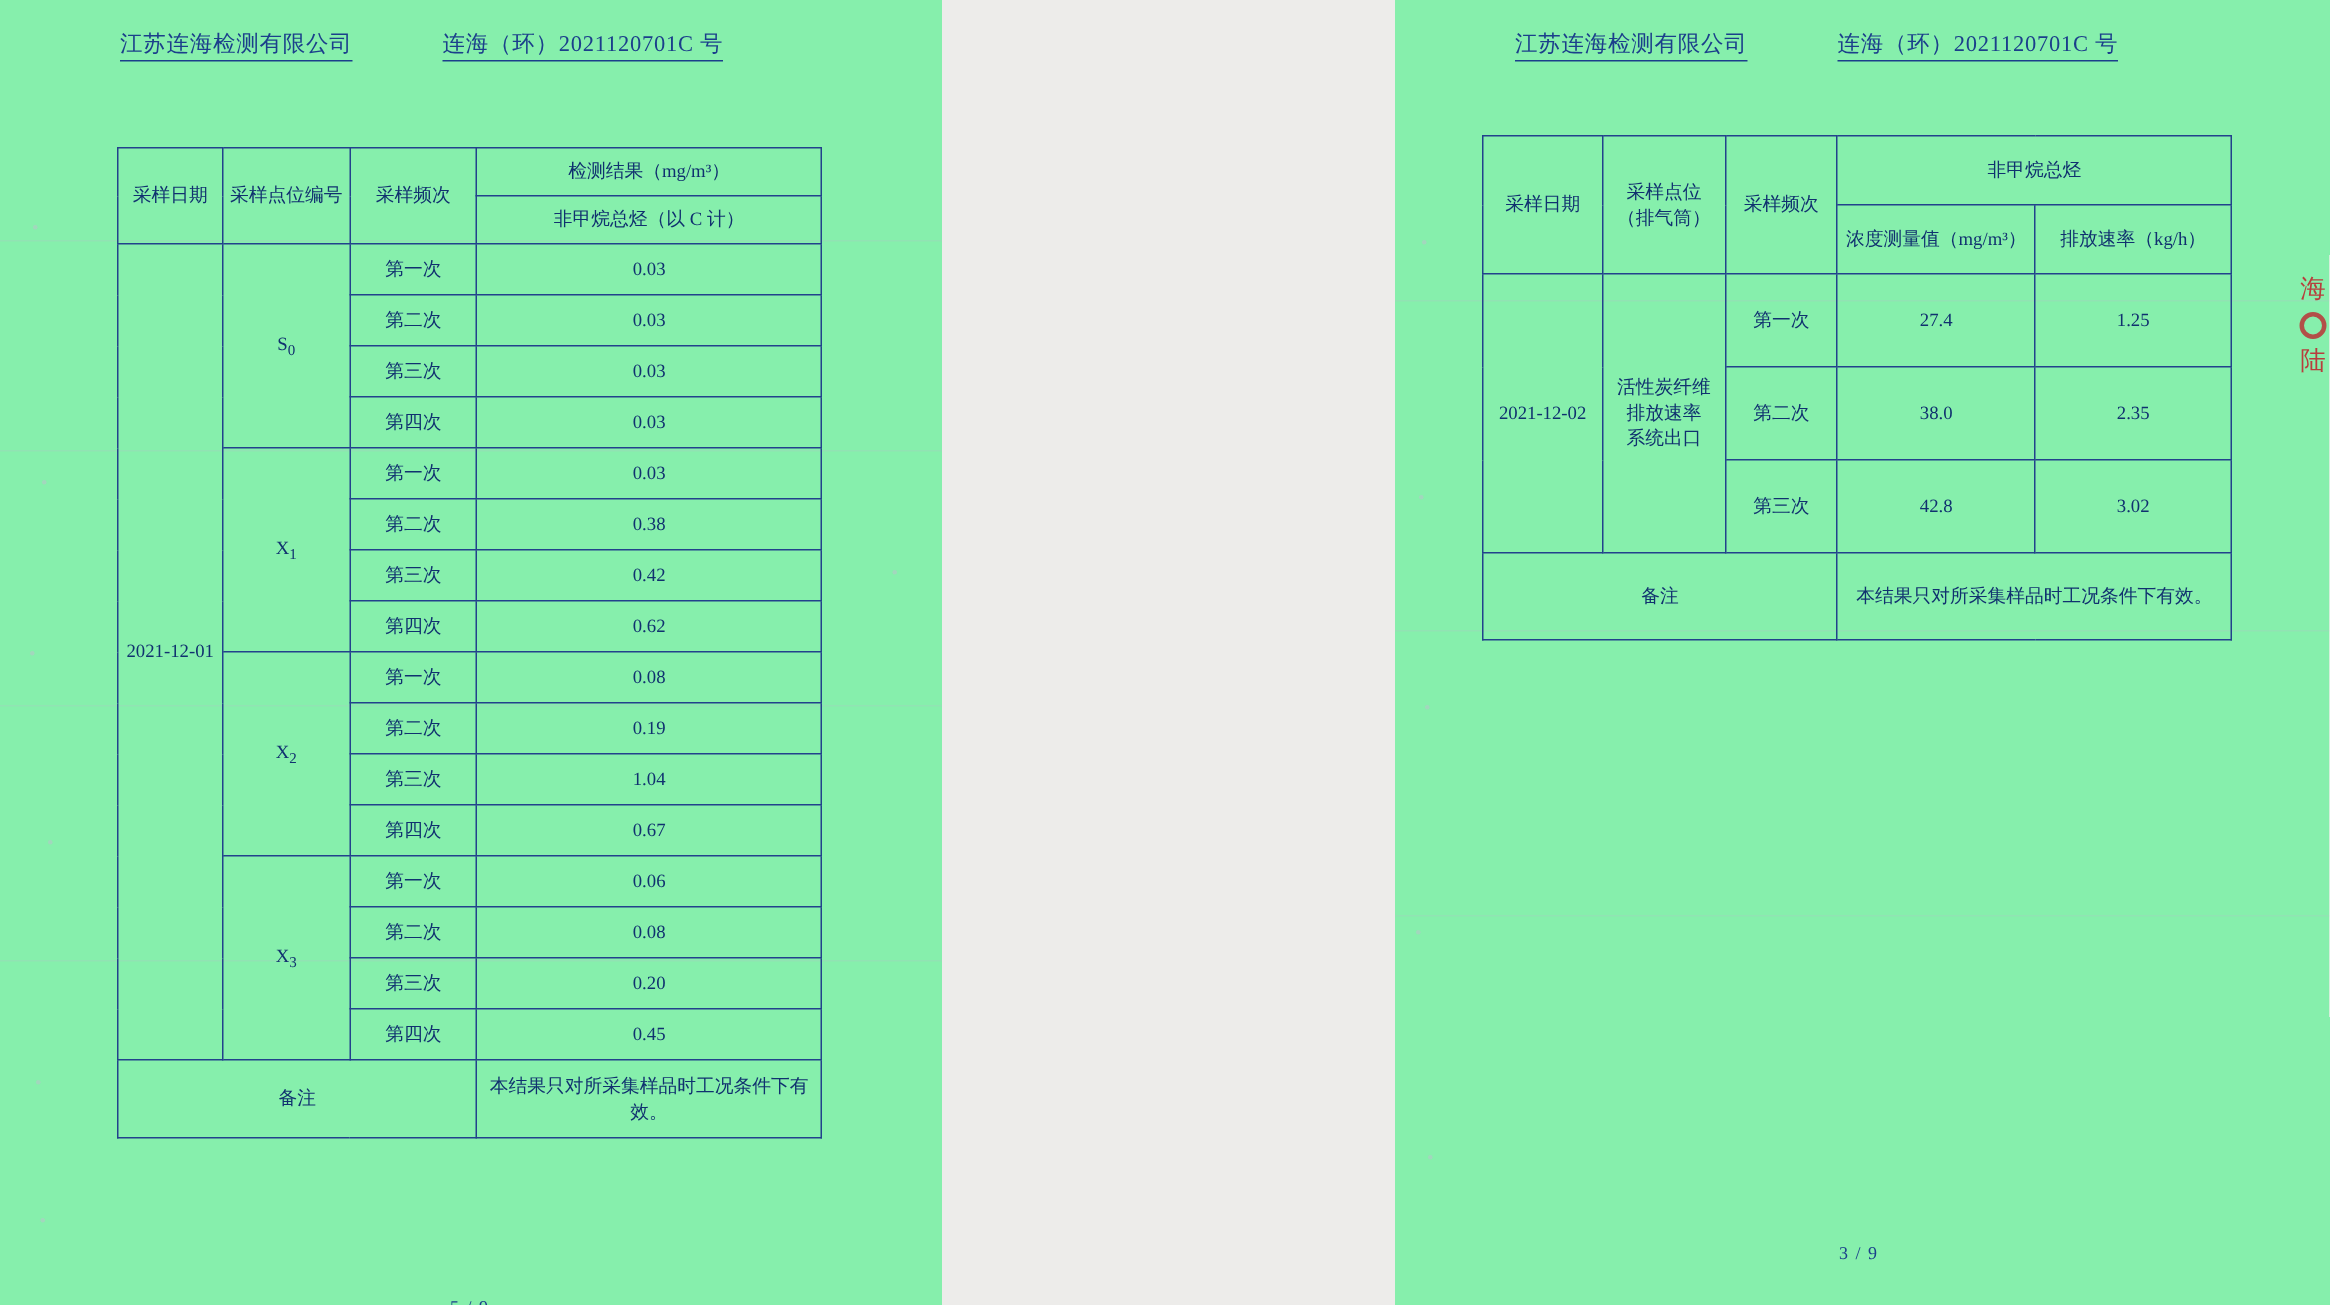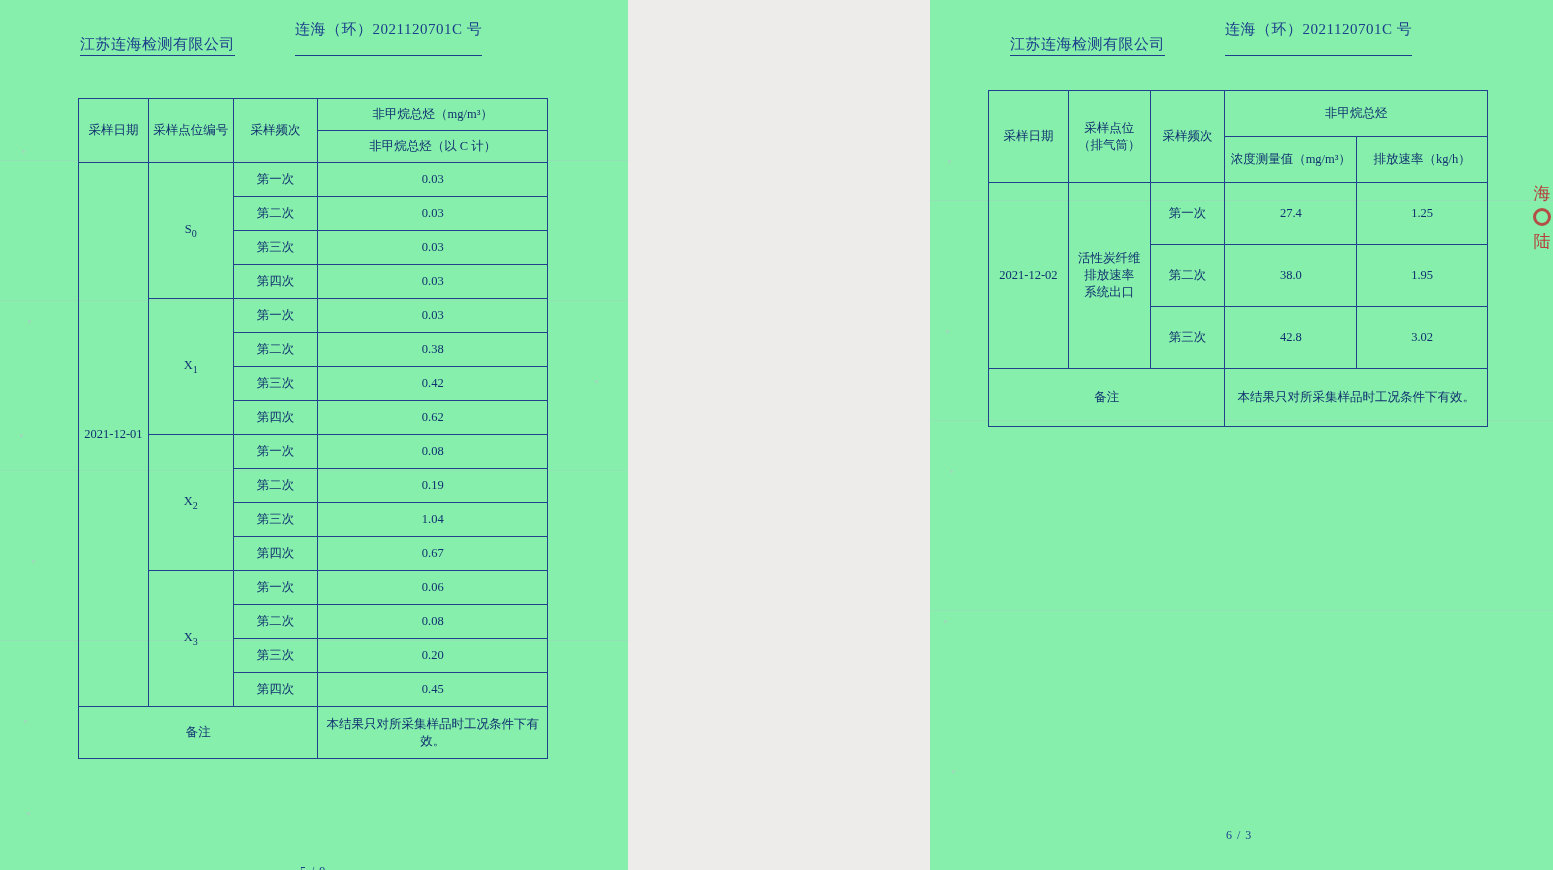--- a/index.html
+++ b/index.html
@@ -46,21 +46,21 @@
     font-size: 15px;
     letter-spacing: .5px;
     white-space: nowrap;
   }
   .hdr .co {
     border-bottom: 1px solid #1b3f8b;
     padding-bottom: 1px;
   }
   .hdr .rep {
     border-bottom: 1px solid #1b3f8b;
-    padding-bottom: 16px;
+    padding-bottom: 1px;
     margin-left: 60px;
   }
 
   .title {
     position: absolute;
     color: #12317a;
     font-weight: bold;
     font-size: 27px;
     letter-spacing: 10px;
     white-space: nowrap;
@@ -153,21 +153,21 @@
         <col style="width:70px">
         <col style="width:85px">
         <col style="width:85px">
         <col style="width:230px">
       </colgroup>
       <thead>
         <tr>
           <th rowspan="2">采样日期</th>
           <th rowspan="2">采样点位编号</th>
           <th rowspan="2">采样频次</th>
-          <th style="height:32px">非甲烷总烃（mg/m³）</th>
+          <th style="height:32px">检测结果（mg/m³）</th>
         </tr>
         <tr>
           <th style="height:32px" class="bold">非甲烷总烃（以 C 计）</th>
         </tr>
       </thead>
       <tbody>
 
         <tr>
           <td rowspan="16">2021-12-01</td>
           <td rowspan="4"><span>S</span><span class="sub">0</span></td>
@@ -301,35 +301,35 @@
             <span>排放速率</span><br>
             <span>系统出口</span>
           </td>
           <td style="height:62px">第一次</td>
           <td>27.4</td>
           <td>1.25</td>
         </tr>
         <tr>
           <td style="height:62px">第二次</td>
           <td>38.0</td>
-          <td>1.95</td>
+          <td>2.35</td>
         </tr>
         <tr>
           <td style="height:62px">第三次</td>
           <td>42.8</td>
           <td>3.02</td>
         </tr>
         <tr>
           <td colspan="3" style="height:58px">备注</td>
           <td colspan="2" class="note-cell">本结果只对所采集样品时工况条件下有效。</td>
         </tr>
       </tbody>
     </table>
 
-    <div class="pagenum" style="left:296px; top:828px;">6 / 3</div>
+    <div class="pagenum" style="left:296px; top:828px;">3 / 9</div>
 
     <div class="stamp">
       <div>海</div>
       <div class="ring"></div>
       <div>陆</div>
     </div>
   </div>
 
 </div>
 

